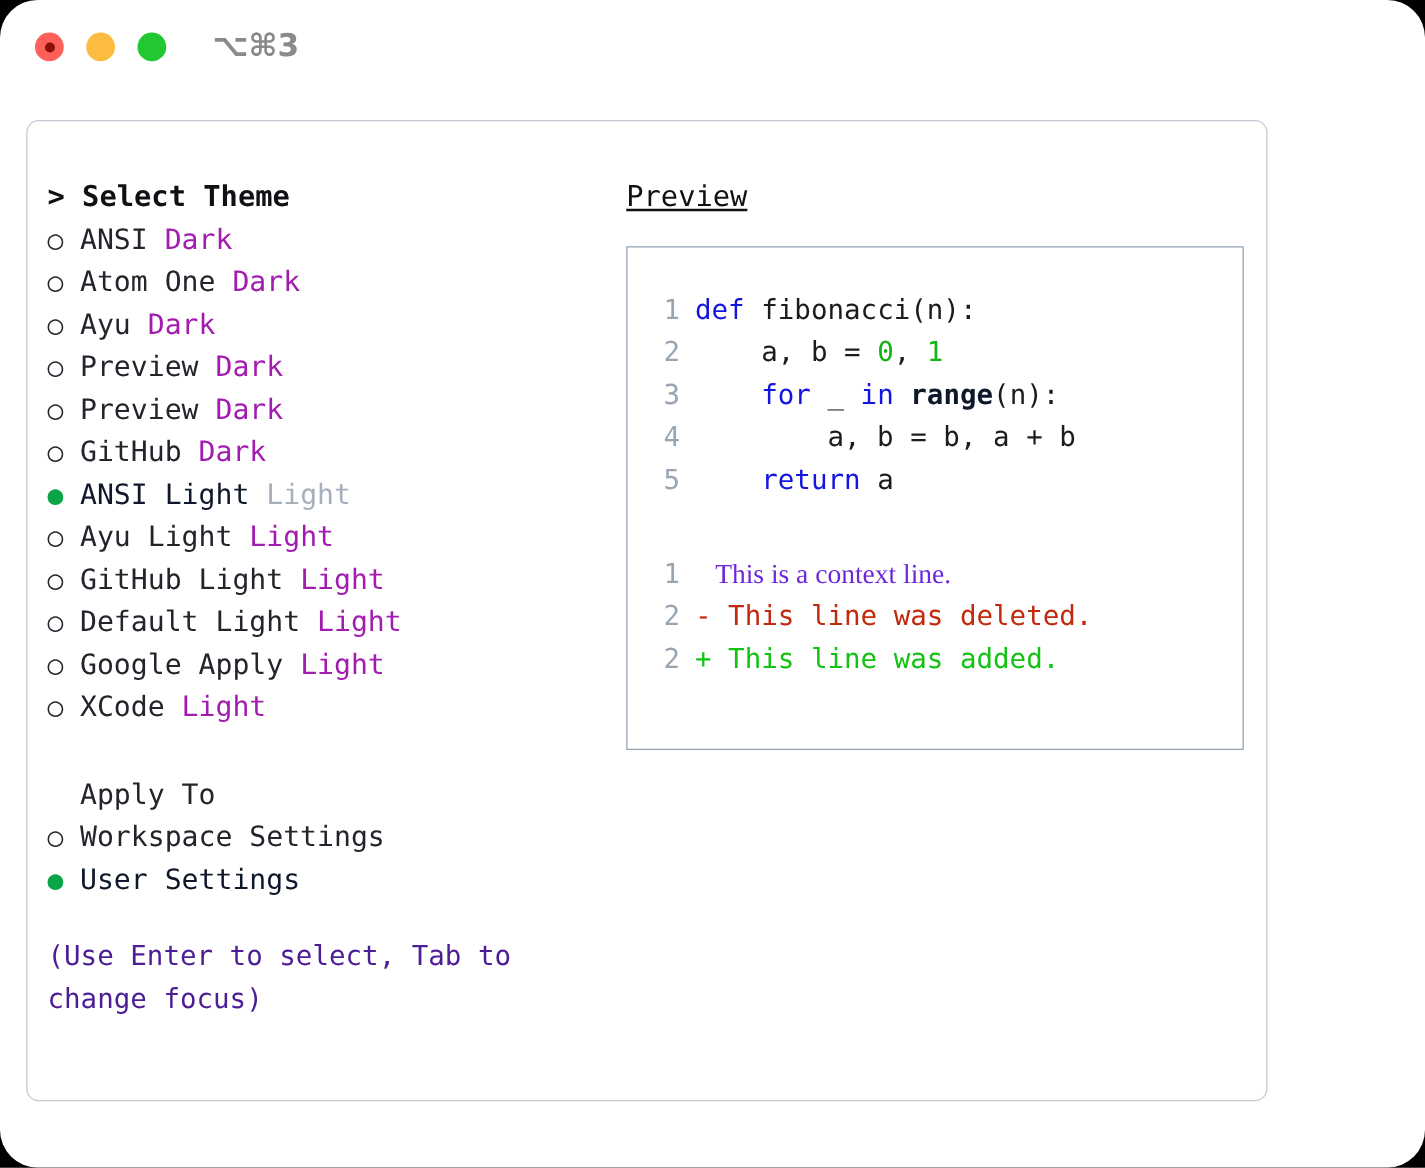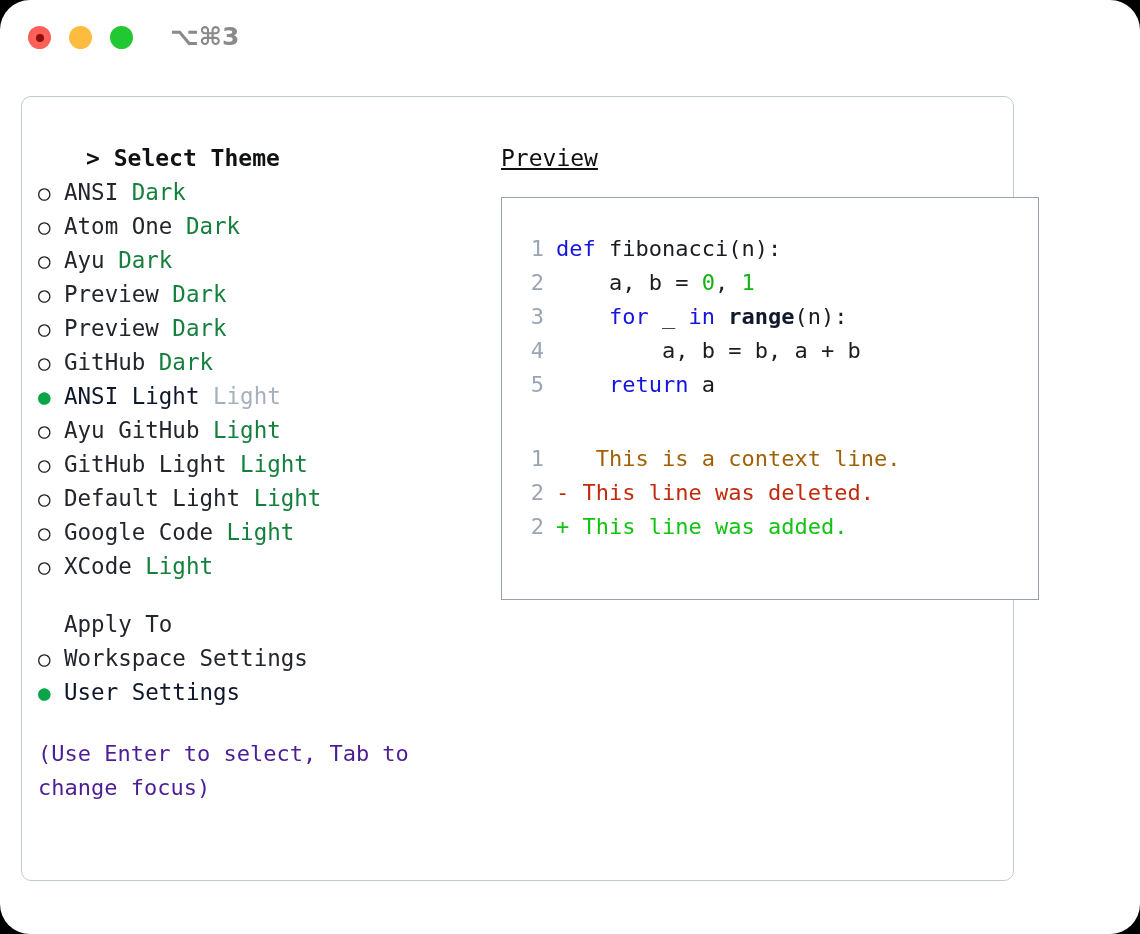--- a/index.html
+++ b/index.html
@@ -97,32 +97,32 @@
     display: inline-block;
     width: 26px;
     font-size: 21px;
     color: #22252b;
   }
   .marker.sel { color: #0aa547; }
   .panel-title {
     font-weight: bold;
     font-size: 23px;
     color: #101114;
-    margin-left: 48px;
   }
   .row .lbl-name { color: #22252b; }
   .row.selected .lbl-name { color: #0f172a; }
-  .lbl-variant { color: #15803d; }
+  .lbl-variant { color: #a21caf; }
   .row.selected .lbl-variant { color: #a6b0bd; }
   .apply-head {
     height: 34px;
     line-height: 34px;
     font-size: 22.5px;
     color: #22252b;
     padding-left: 26px;
+    margin-top: 12px;
   }
   .spacer-sm { height: 24px; }
   .hint {
     margin-top: 28px;
     font-size: 22px;
     line-height: 34px;
     color: #4c1d95;
     width: 410px;
   }
   
@@ -135,21 +135,21 @@
   .preview-head {
     font-size: 23px;
     line-height: 34px;
     color: #101114;
     margin-bottom: 22px;
     text-decoration: underline;
   }
   .preview-box {
     border: 1.5px solid #94a2b3;
     box-sizing: border-box;
-    width: 538px;
+    width: 494px;
     height: 403px;
     padding: 34px 0 0 16px;
     background: #ffffff;
   }
   .code-line {
     font-size: 22px;
     line-height: 34px;
     white-space: pre;
     color: #1a1c20;
   }
@@ -158,21 +158,21 @@
     width: 26px;
     text-align: right;
     color: #9aa5b4;
     margin-right: 12px;
   }
   .kw  { color: #1515e0; }
   .fn  { color: #0f172a; font-weight: bold; }
   .num { color: #12b312; }
   .pl  { color: #1a1c20; }
   .diff-gap { height: 40px; }
-  .dc { color: #a16207; }
+  .dc { color: #6d28d9; font-family: Liberation Serif, serif; }
   .dd { color: #c22a0d; }
   .da { color: #12c312; }
 </style>
 </head>
 <body>
 
 <div class="app-window">
 
   <div class="titlebar">
     <div class="traffic-lights">
@@ -190,24 +190,24 @@
         <span class="panel-title">&gt; Select Theme</span>
       </div>
       <div id="theme-list">
           <div class="row"><span class="marker">○</span><span class="lbl-name">ANSI</span><span class="lbl-variant"> Dark</span></div>
           <div class="row"><span class="marker">○</span><span class="lbl-name">Atom One</span><span class="lbl-variant"> Dark</span></div>
           <div class="row"><span class="marker">○</span><span class="lbl-name">Ayu</span><span class="lbl-variant"> Dark</span></div>
           <div class="row"><span class="marker">○</span><span class="lbl-name">Preview</span><span class="lbl-variant"> Dark</span></div>
           <div class="row"><span class="marker">○</span><span class="lbl-name">Preview</span><span class="lbl-variant"> Dark</span></div>
           <div class="row"><span class="marker">○</span><span class="lbl-name">GitHub</span><span class="lbl-variant"> Dark</span></div>
           <div class="row selected"><span class="marker sel">●</span><span class="lbl-name">ANSI Light</span><span class="lbl-variant"> Light</span></div>
-          <div class="row"><span class="marker">○</span><span class="lbl-name">Ayu GitHub</span><span class="lbl-variant"> Light</span></div>
+          <div class="row"><span class="marker">○</span><span class="lbl-name">Ayu Light</span><span class="lbl-variant"> Light</span></div>
           <div class="row"><span class="marker">○</span><span class="lbl-name">GitHub Light</span><span class="lbl-variant"> Light</span></div>
           <div class="row"><span class="marker">○</span><span class="lbl-name">Default Light</span><span class="lbl-variant"> Light</span></div>
-          <div class="row"><span class="marker">○</span><span class="lbl-name">Google Code</span><span class="lbl-variant"> Light</span></div>
+          <div class="row"><span class="marker">○</span><span class="lbl-name">Google Apply</span><span class="lbl-variant"> Light</span></div>
           <div class="row"><span class="marker">○</span><span class="lbl-name">XCode</span><span class="lbl-variant"> Light</span></div>
         </div>
 
       <div class="spacer-sm"></div>
 
       <div class="apply-head">Apply To</div>
       <div id="apply-list">
           <div class="row"><span class="marker">○</span><span class="lbl-name">Workspace Settings</span></div>
           <div class="row selected"><span class="marker sel">●</span><span class="lbl-name">User Settings</span></div>
         </div>

